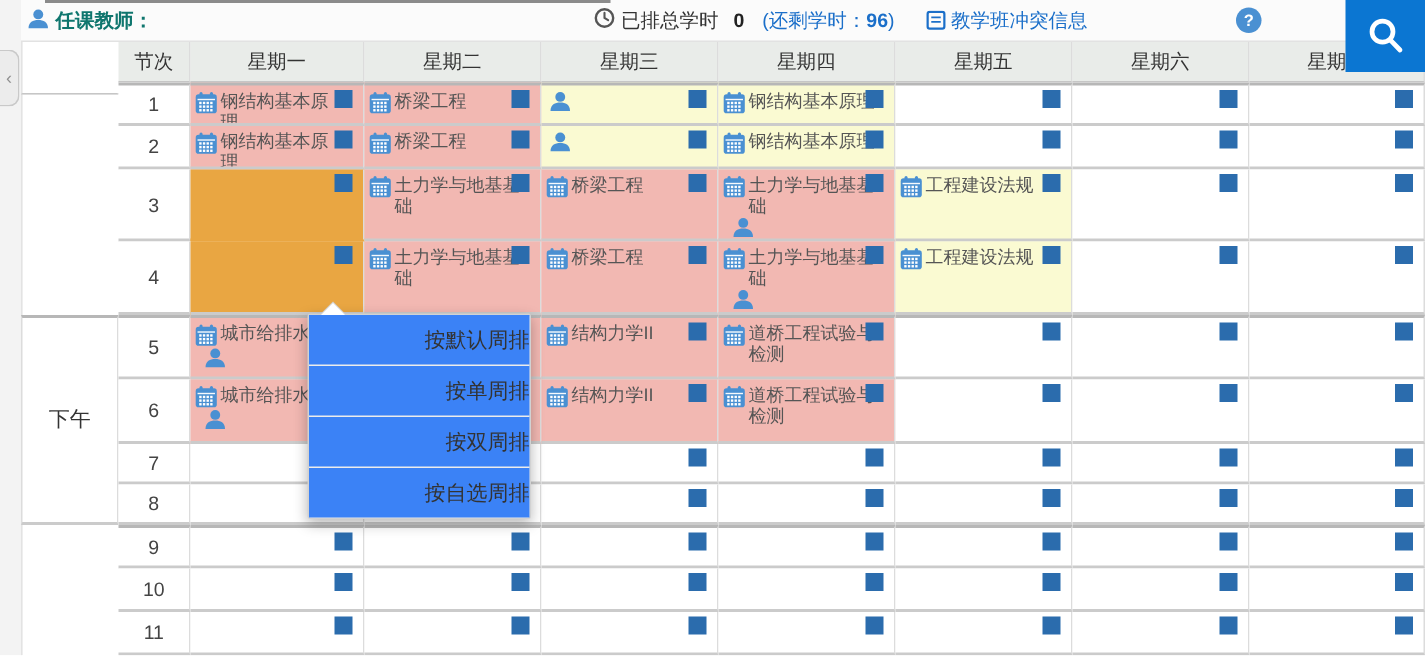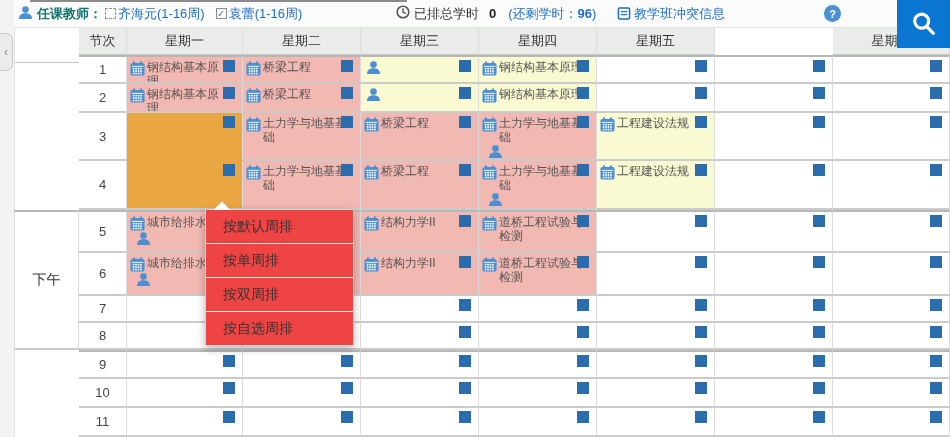--- a/index.html
+++ b/index.html
@@ -62,51 +62,41 @@
   .person-left{position:absolute;left:5px;top:4px;line-height:0;}
 
   
   .menu{position:absolute;left:205px;top:209px;width:147px;background:#fff;border:1px solid #d2d2d2;
     border-radius:2px;box-shadow:0 3px 9px rgba(0,0,0,.28);z-index:10;}
   .menu::after{content:"";position:absolute;top:-9px;left:7px;width:0;height:0;
     border-left:9px solid transparent;border-right:9px solid transparent;border-bottom:9px solid #d2d2d2;}
   .menu::before{content:"";position:absolute;top:-8px;left:8px;width:0;height:0;z-index:2;
     border-left:8px solid transparent;border-right:8px solid transparent;border-bottom:8px solid #fff;}
   .menu-item{height:33px;line-height:33px;padding-left:17px;font-size:14px;color:#333;
-    border-bottom:1px solid #ececec;cursor:pointer;background:#ef4444;}
+    border-bottom:1px solid #ececec;cursor:pointer;background:#3b82f6;text-align:right;}
   .menu-item:last-child{border-bottom:none;}
 </style>
 </head>
 <body>
 
 <div class="stage">
 
   <div class="left-strip">
     <div class="collapse-tab">‹</div>
   </div>
 
   <div class="top-line"></div>
 
   <div class="toolbar">
     <div class="tb-group tb-teachers">
       <span id="tb-person-icon"><svg width="15" height="13" viewBox="0 0 15 13">
             <circle cx="7.5" cy="3.6" r="3.3" fill="#4A90D2"></circle>
             <path d="M1 13 C1 8.6 4 7.3 7.5 7.3 C11 7.3 14 8.6 14 13 Z" fill="#4A90D2"></path>
           </svg></span>
       <span class="teacher-label">任课教师：</span>
-      <span id="teacher-list" style="display:flex;align-items:center;">
-          <span class="teacher-item">
-            <span class="cb unchecked"></span>
-            <span>齐海元(1-16周)</span>
-          </span>
-          <span class="teacher-item">
-            <span class="cb checked">✓</span>
-            <span>袁蕾(1-16周)</span>
-          </span>
-        </span>
     </div>
 
     <div class="tb-group tb-hours">
       <span id="tb-clock-icon"><svg width="14" height="14" viewBox="0 0 14 14">
             <circle cx="7" cy="7" r="5.8" fill="none" stroke="#555" stroke-width="1.6"></circle>
             <path d="M7 3.6 V7 L9.4 8.4" stroke="#555" stroke-width="1.4" fill="none" stroke-linecap="round"></path>
           </svg></span>
       <span class="hours-label">已排总学时</span>
       <span class="hours-value">0</span>
       <span class="remain"><span>(还剩学时：</span><span class="rv">96</span><span>)</span></span>
@@ -129,20 +119,21 @@
   </div>
 
   <div class="sched" id="sched">
       <div class="gcell hdr first-col" style="grid-area: 1 / 1; margin-top: 35px;">时间段</div>
       <div class="gcell hdr" style="grid-area: 1 / 2;">节次</div>
       <div class="gcell hdr" style="grid-area: 1 / 3;">星期一</div>
       <div class="gcell hdr" style="grid-area: 1 / 4;">星期二</div>
       <div class="gcell hdr" style="grid-area: 1 / 5;">星期三</div>
       <div class="gcell hdr" style="grid-area: 1 / 6;">星期四</div>
       <div class="gcell hdr" style="grid-area: 1 / 7;">星期五</div>
+      <div class="gcell hdr" style="grid-area: 1 / 8;">星期六</div>
       <div class="gcell hdr" style="grid-area: 1 / 9;">星期日</div>
       <div class="gcell section-cell first-col sec-start" style="grid-area: 6 / 1 / span 4;">下午</div>
       <div class="gcell period-cell sec-start" style="grid-area: 2 / 2;">1</div>
       <div class="gcell c-pink sec-start" style="grid-area: 2 / 3;">
         <span class="sq"></span>
         <div class="cline">
           <svg width="15" height="15" viewBox="0 0 16 16">
             <rect x="0.5" y="2" width="15" height="13.5" rx="2" fill="#4A90D2"></rect>
             <rect x="3.2" y="0.3" width="2.2" height="3.4" rx="1.1" fill="#4A90D2"></rect>
             <rect x="10.6" y="0.3" width="2.2" height="3.4" rx="1.1" fill="#4A90D2"></rect>

